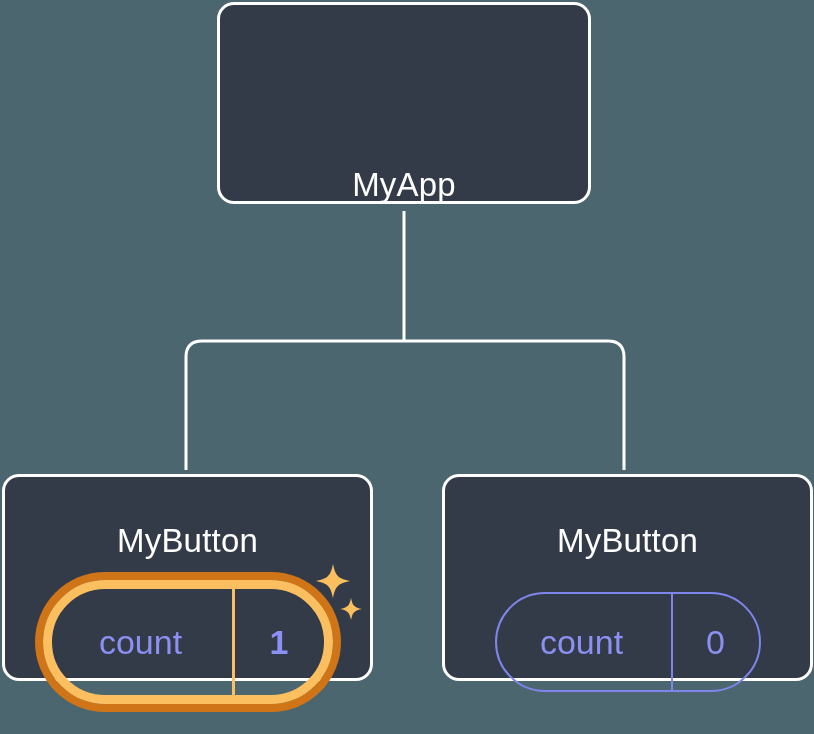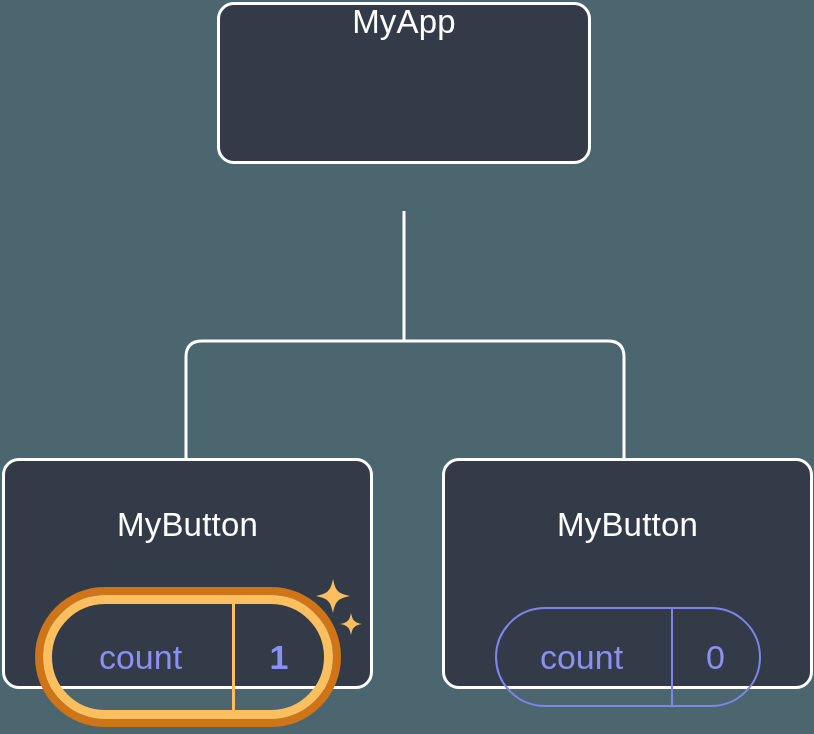--- a/index.html
+++ b/index.html
@@ -37,31 +37,30 @@
     font-size:33px;
     font-weight:400;
     letter-spacing:0.2px;
     line-height:1;
     white-space:nowrap;
   }
 
   
   #node-root {
     left:217px; top:2px;
-    width:374px; height:162px;
-    justify-content:flex-start;
+    width:374px; height:202px;
+    justify-content:flex-end;
   }
 
   
   .child {
-    top:458px;
-    height:231px;
+    top:474px;
+    height:207px;
     border-bottom-left-radius:17px;
     border-bottom-right-radius:17px;
-    gap:31px;
   }
   #node-child-0 { left:2px;  width:371px; }
   #node-child-1 { left:442px; width:371px; }
   .child .node-title { margin-top:47px; }
 
   
   .pill-wrap {
     position:relative;
     margin-top:23px;
     display:flex;

